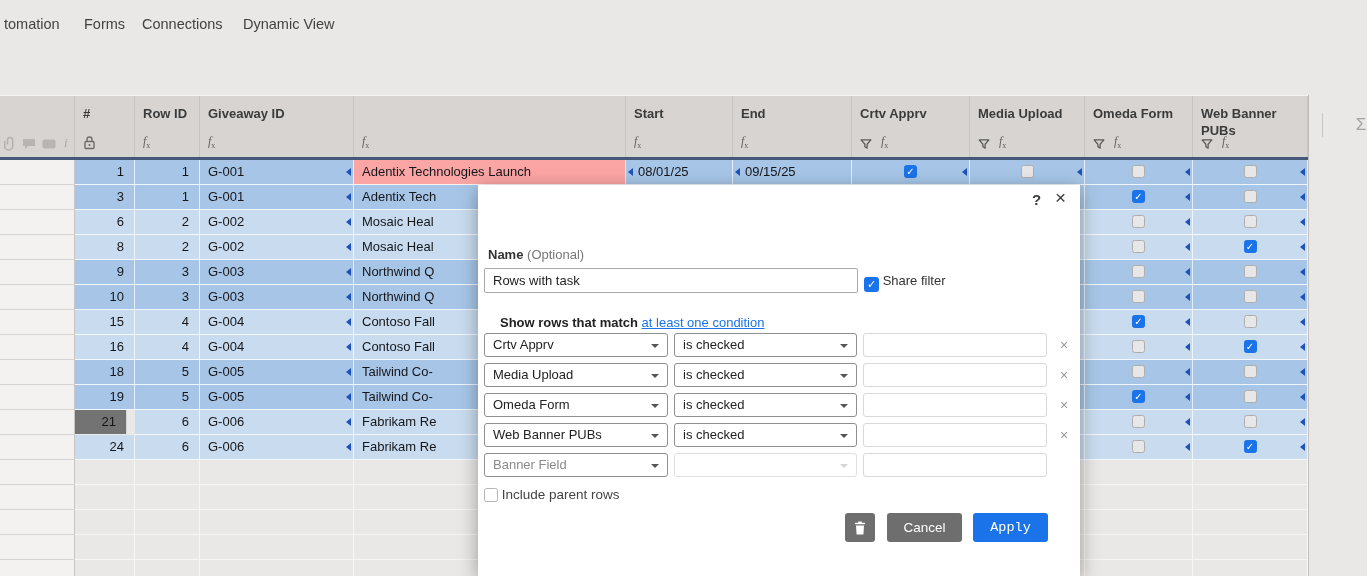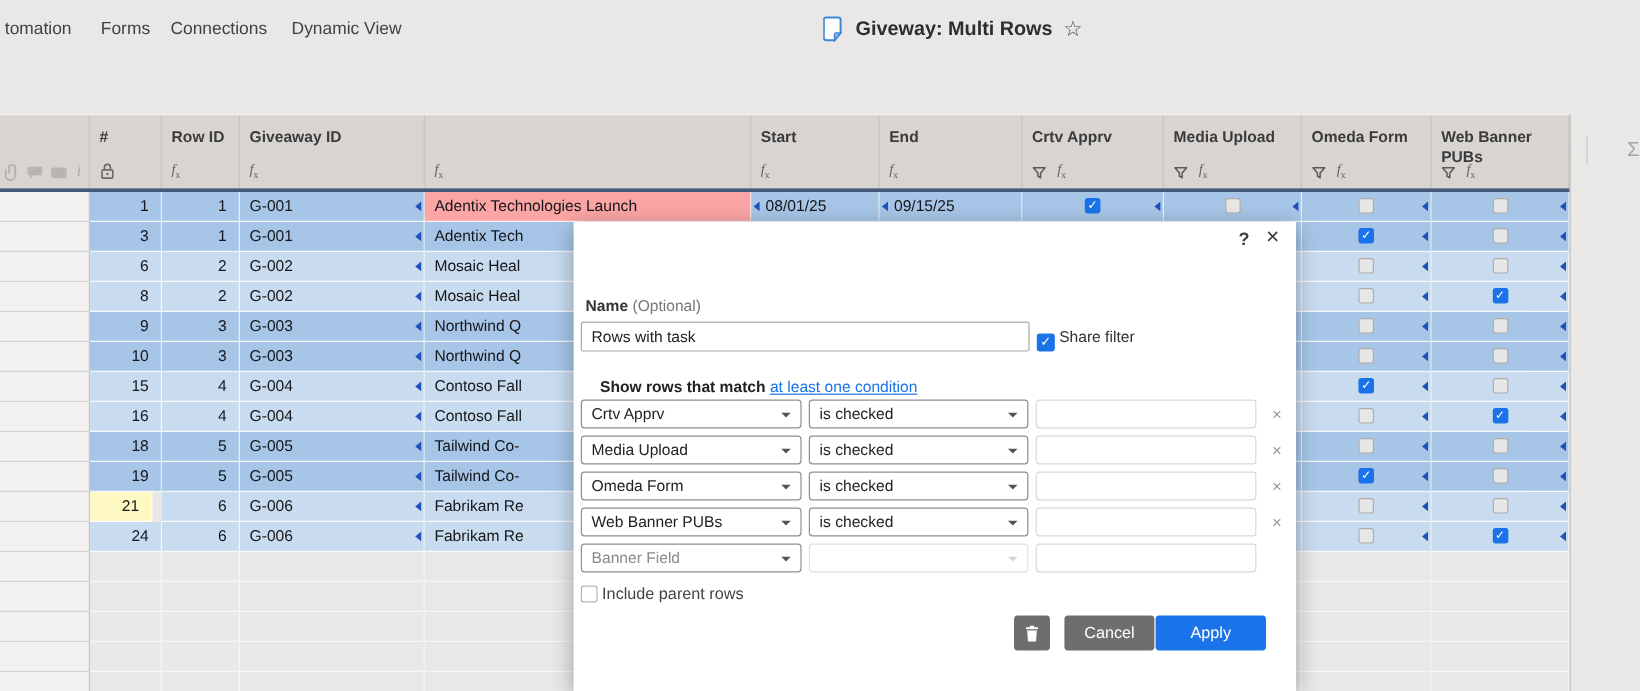--- a/index.html
+++ b/index.html
@@ -75,41 +75,31 @@
       border-left:4px solid transparent;border-right:4px solid transparent;border-top:4.5px solid #555;}
   .dd.dim{border-color:#e0e0e0;}
   .dd.dim::after{border-top-color:#d4d4d4;}
   .dd.ph{color:#8a8a8a;}
   .vinput{position:absolute;height:24px;box-sizing:border-box;border:1px solid #d9d9d9;border-radius:3px;background:#fff;}
   .rmx{position:absolute;width:16px;height:16px;font-size:14px;color:#9a9a9a;text-align:center;line-height:16px;}
   #parent-row{position:absolute;left:6px;top:302px;font-size:13.5px;color:#444;}
   .btn{position:absolute;top:328px;height:29px;border-radius:3px;color:#fff;font-size:13.5px;text-align:center;line-height:29px;}
   #trash-btn{left:367px;width:30px;background:#6e6e6e;display:flex;align-items:center;justify-content:center;}
   #cancel-btn{left:409px;width:75px;background:#6e6e6e;}
-  #apply-btn{left:485px;width:92px;background:#1a73e8;}
+  #apply-btn{left:495px;width:75px;background:#1a73e8;font-family:Liberation Mono, monospace;}
   svg{display:block;}
 </style>
 </head>
 <body>
 
 <div id="menubar">
   <span class="menu-item" style="left:4px">tomation</span>
   <span class="menu-item" style="left:84px">Forms</span>
   <span class="menu-item" style="left:142px">Connections</span>
   <span class="menu-item" style="left:243px">Dynamic View</span>
-  <div id="titlebar">
-    <span>
-      <svg width="18" height="22" viewBox="0 0 18 22">
-        <path d="M2.5 1.5 h10 a2 2 0 0 1 2 2 v11 l-5 6 h-7 a2 2 0 0 1 -2 -2 v-15 a2 2 0 0 1 2 -2z" fill="#ffffff" stroke="#3f87d4" stroke-width="1.7"></path>
-        <path d="M9.5 20.5 v-4.5 a1.5 1.5 0 0 1 1.5 -1.5 h3.5z" fill="#9fc3e8" stroke="#3f87d4" stroke-width="1.4"></path>
-      </svg>
-    </span>
-    <span id="sheet-title">Giveway: Multi Rows</span>
-    <span class="star">☆</span>
-  </div>
 </div>
 
 <div id="toolbar">
   <span class="ti" style="left:-6px;width:24px">
     <svg width="20" height="17" viewBox="0 0 20 17">
         <path d="M17 9 a7 6.5 0 1 0 -2 4.5 M4 3 l1.5 5 5 -1.2" fill="none" stroke="#a9a7a5" stroke-width="1.8"></path>
       </svg>
   </span>
   <span class="ti" style="left:26px;width:24px">
     <svg width="20" height="17" viewBox="0 0 20 17">
@@ -485,21 +475,21 @@
         <div class="cell al" style="left: 354px; width: 272px; background: rgb(167, 198, 231);">Tailwind Co-</div>
         <div class="cell ad" style="left: 626px; width: 107px; background: rgb(167, 198, 231);"></div>
         <div class="cell ad" style="left: 733px; width: 119px; background: rgb(167, 198, 231);"></div>
         <div class="cell " style="left: 852px; width: 118px; background: rgb(167, 198, 231);"></div>
         <div class="cell " style="left: 970px; width: 115px; background: rgb(167, 198, 231);"></div>
         <div class="cell ac tri-r" style="left: 1085px; width: 108px; background: rgb(167, 198, 231);"><span class="cb checked">✓</span></div>
         <div class="cell ac tri-r" style="left: 1193px; width: 115px; background: rgb(167, 198, 231);"><span class="cb"></span></div>
       </div>
       <div class="grow" style="top: 315px;">
         <div class="cell gcell" style="left: 0px; width: 75px;"></div>
-        <div class="cell ar" style="left: 75px; width: 52px; background: #fef9c3;">21</div>
+        <div class="cell ar" style="left: 75px; width: 52px; background: #737373;">21</div>
         <div class="cell ar" style="left: 135px; width: 65px; background: rgb(201, 220, 239);">6</div>
         <div class="cell al tri-r" style="left: 200px; width: 154px; background: rgb(201, 220, 239);">G-006</div>
         <div class="cell al" style="left: 354px; width: 272px; background: rgb(201, 220, 239);">Fabrikam Re</div>
         <div class="cell ad" style="left: 626px; width: 107px; background: rgb(201, 220, 239);"></div>
         <div class="cell ad" style="left: 733px; width: 119px; background: rgb(201, 220, 239);"></div>
         <div class="cell " style="left: 852px; width: 118px; background: rgb(201, 220, 239);"></div>
         <div class="cell " style="left: 970px; width: 115px; background: rgb(201, 220, 239);"></div>
         <div class="cell ac tri-r" style="left: 1085px; width: 108px; background: rgb(201, 220, 239);"><span class="cb"></span></div>
         <div class="cell ac tri-r" style="left: 1193px; width: 115px; background: rgb(201, 220, 239);"><span class="cb"></span></div>
       </div>

